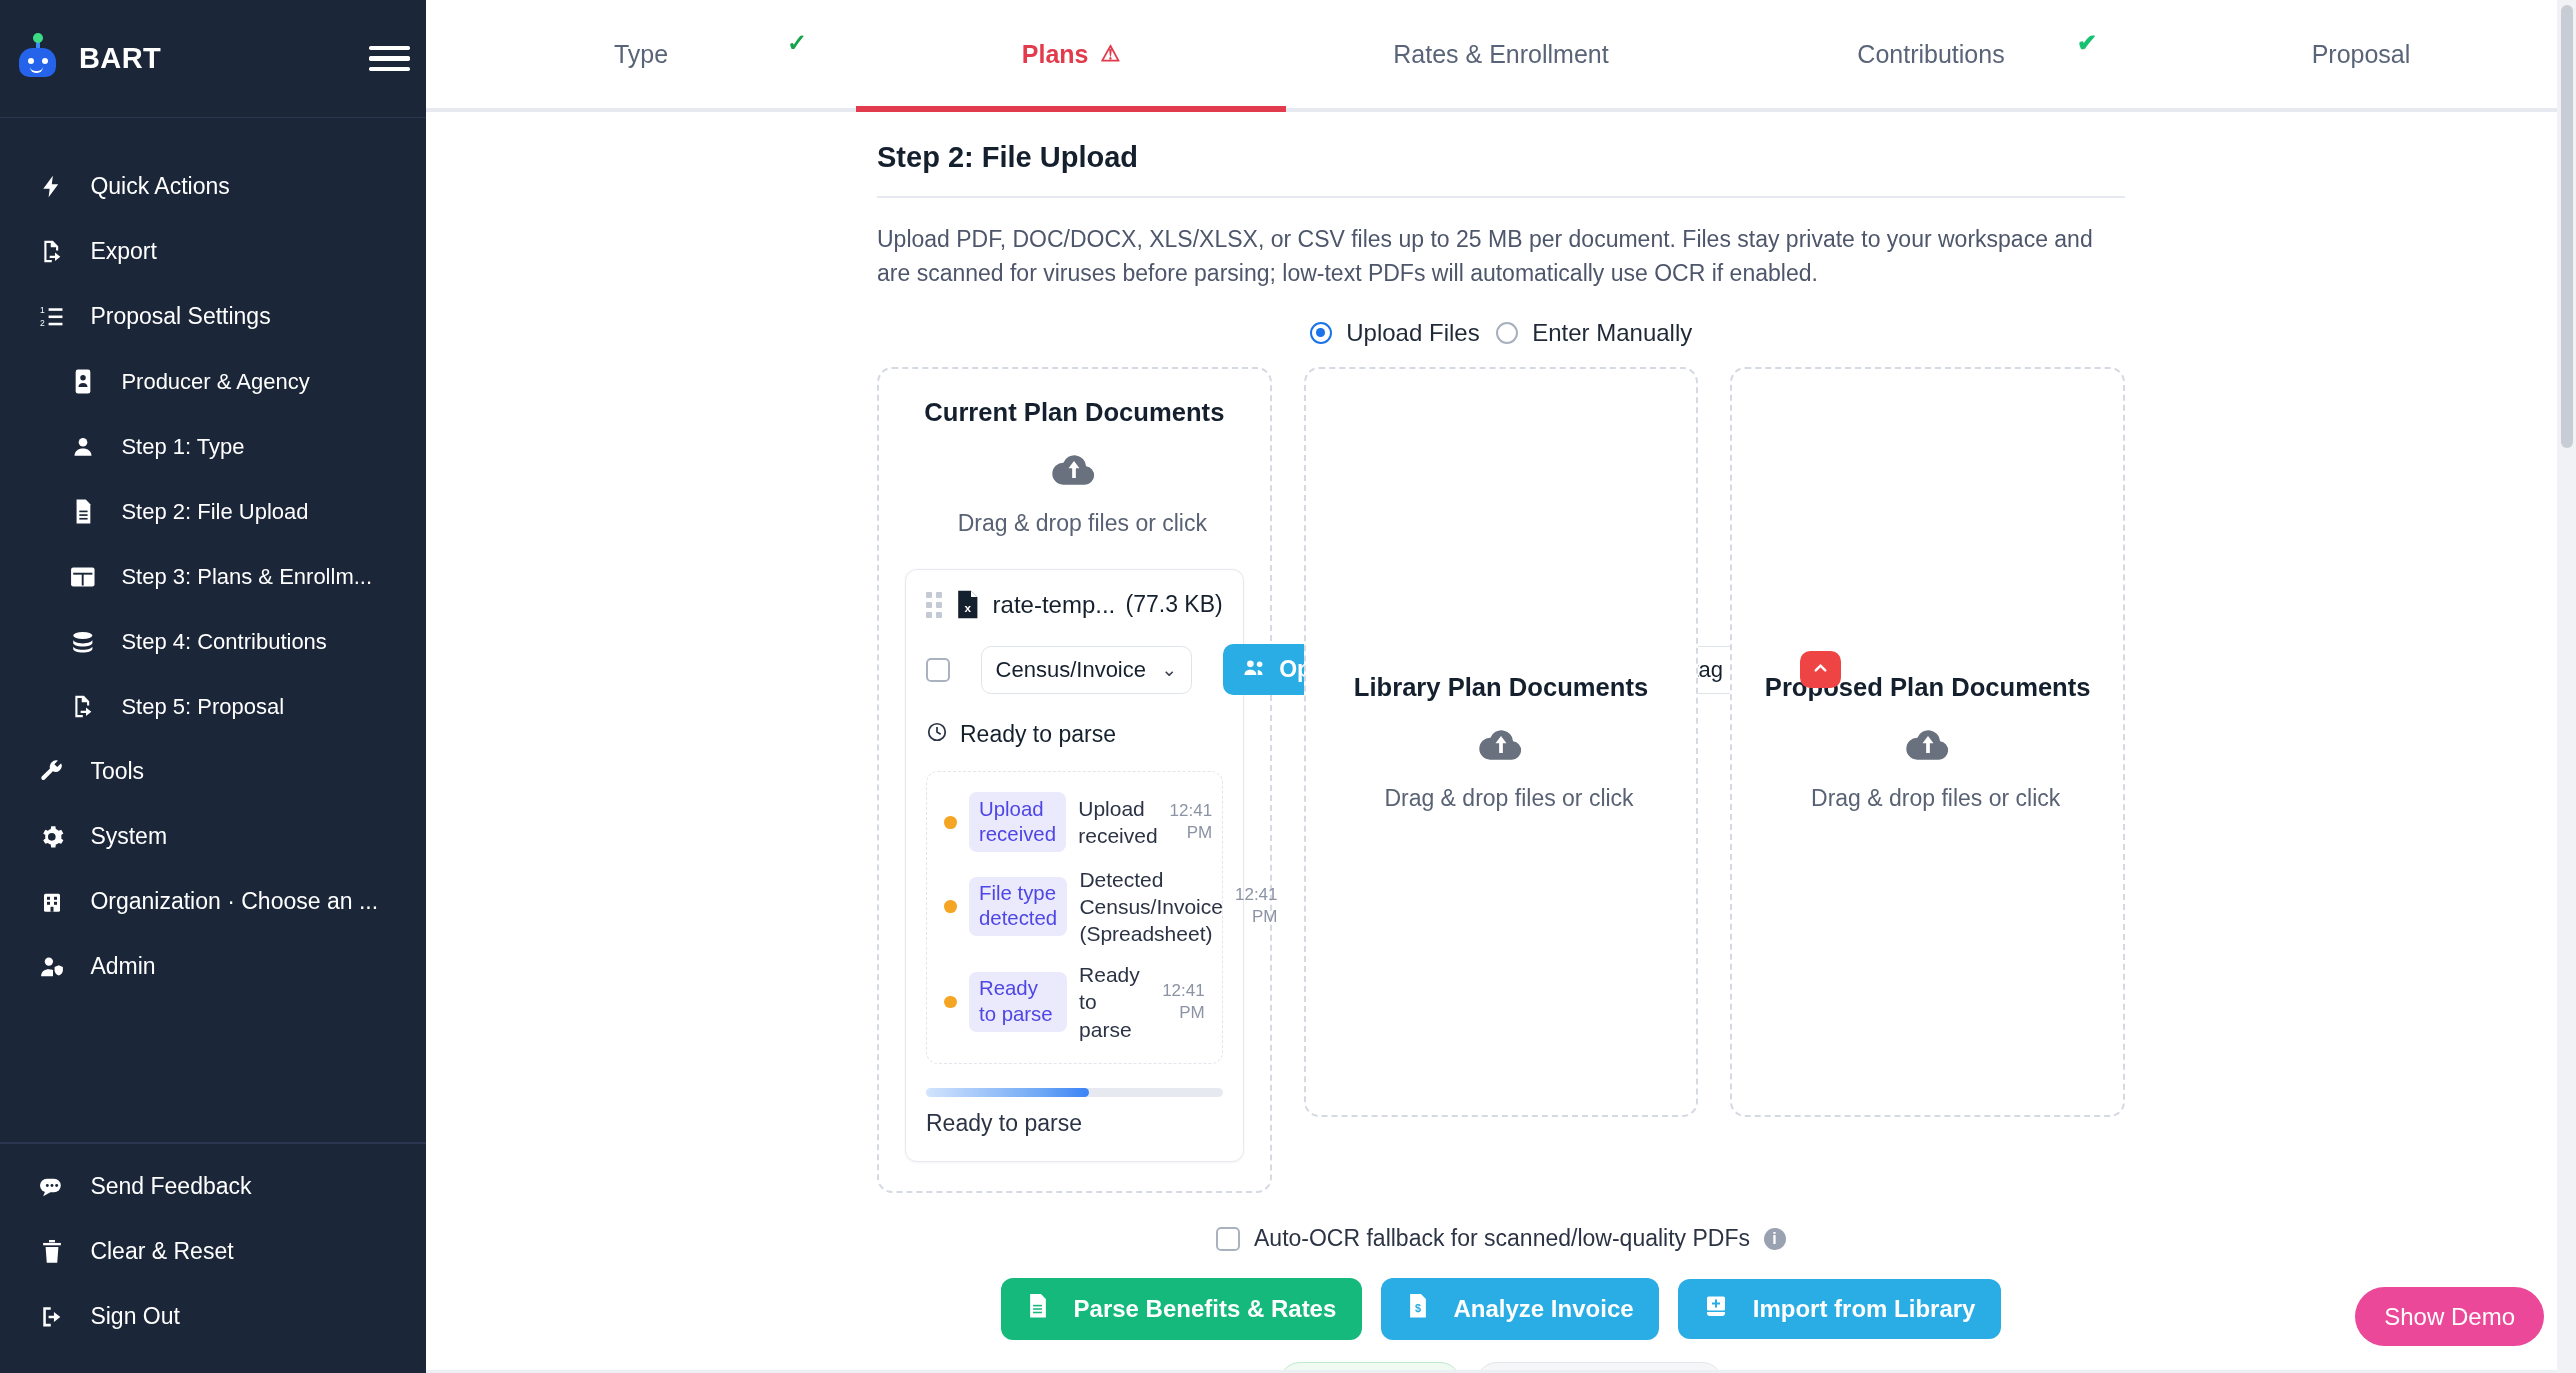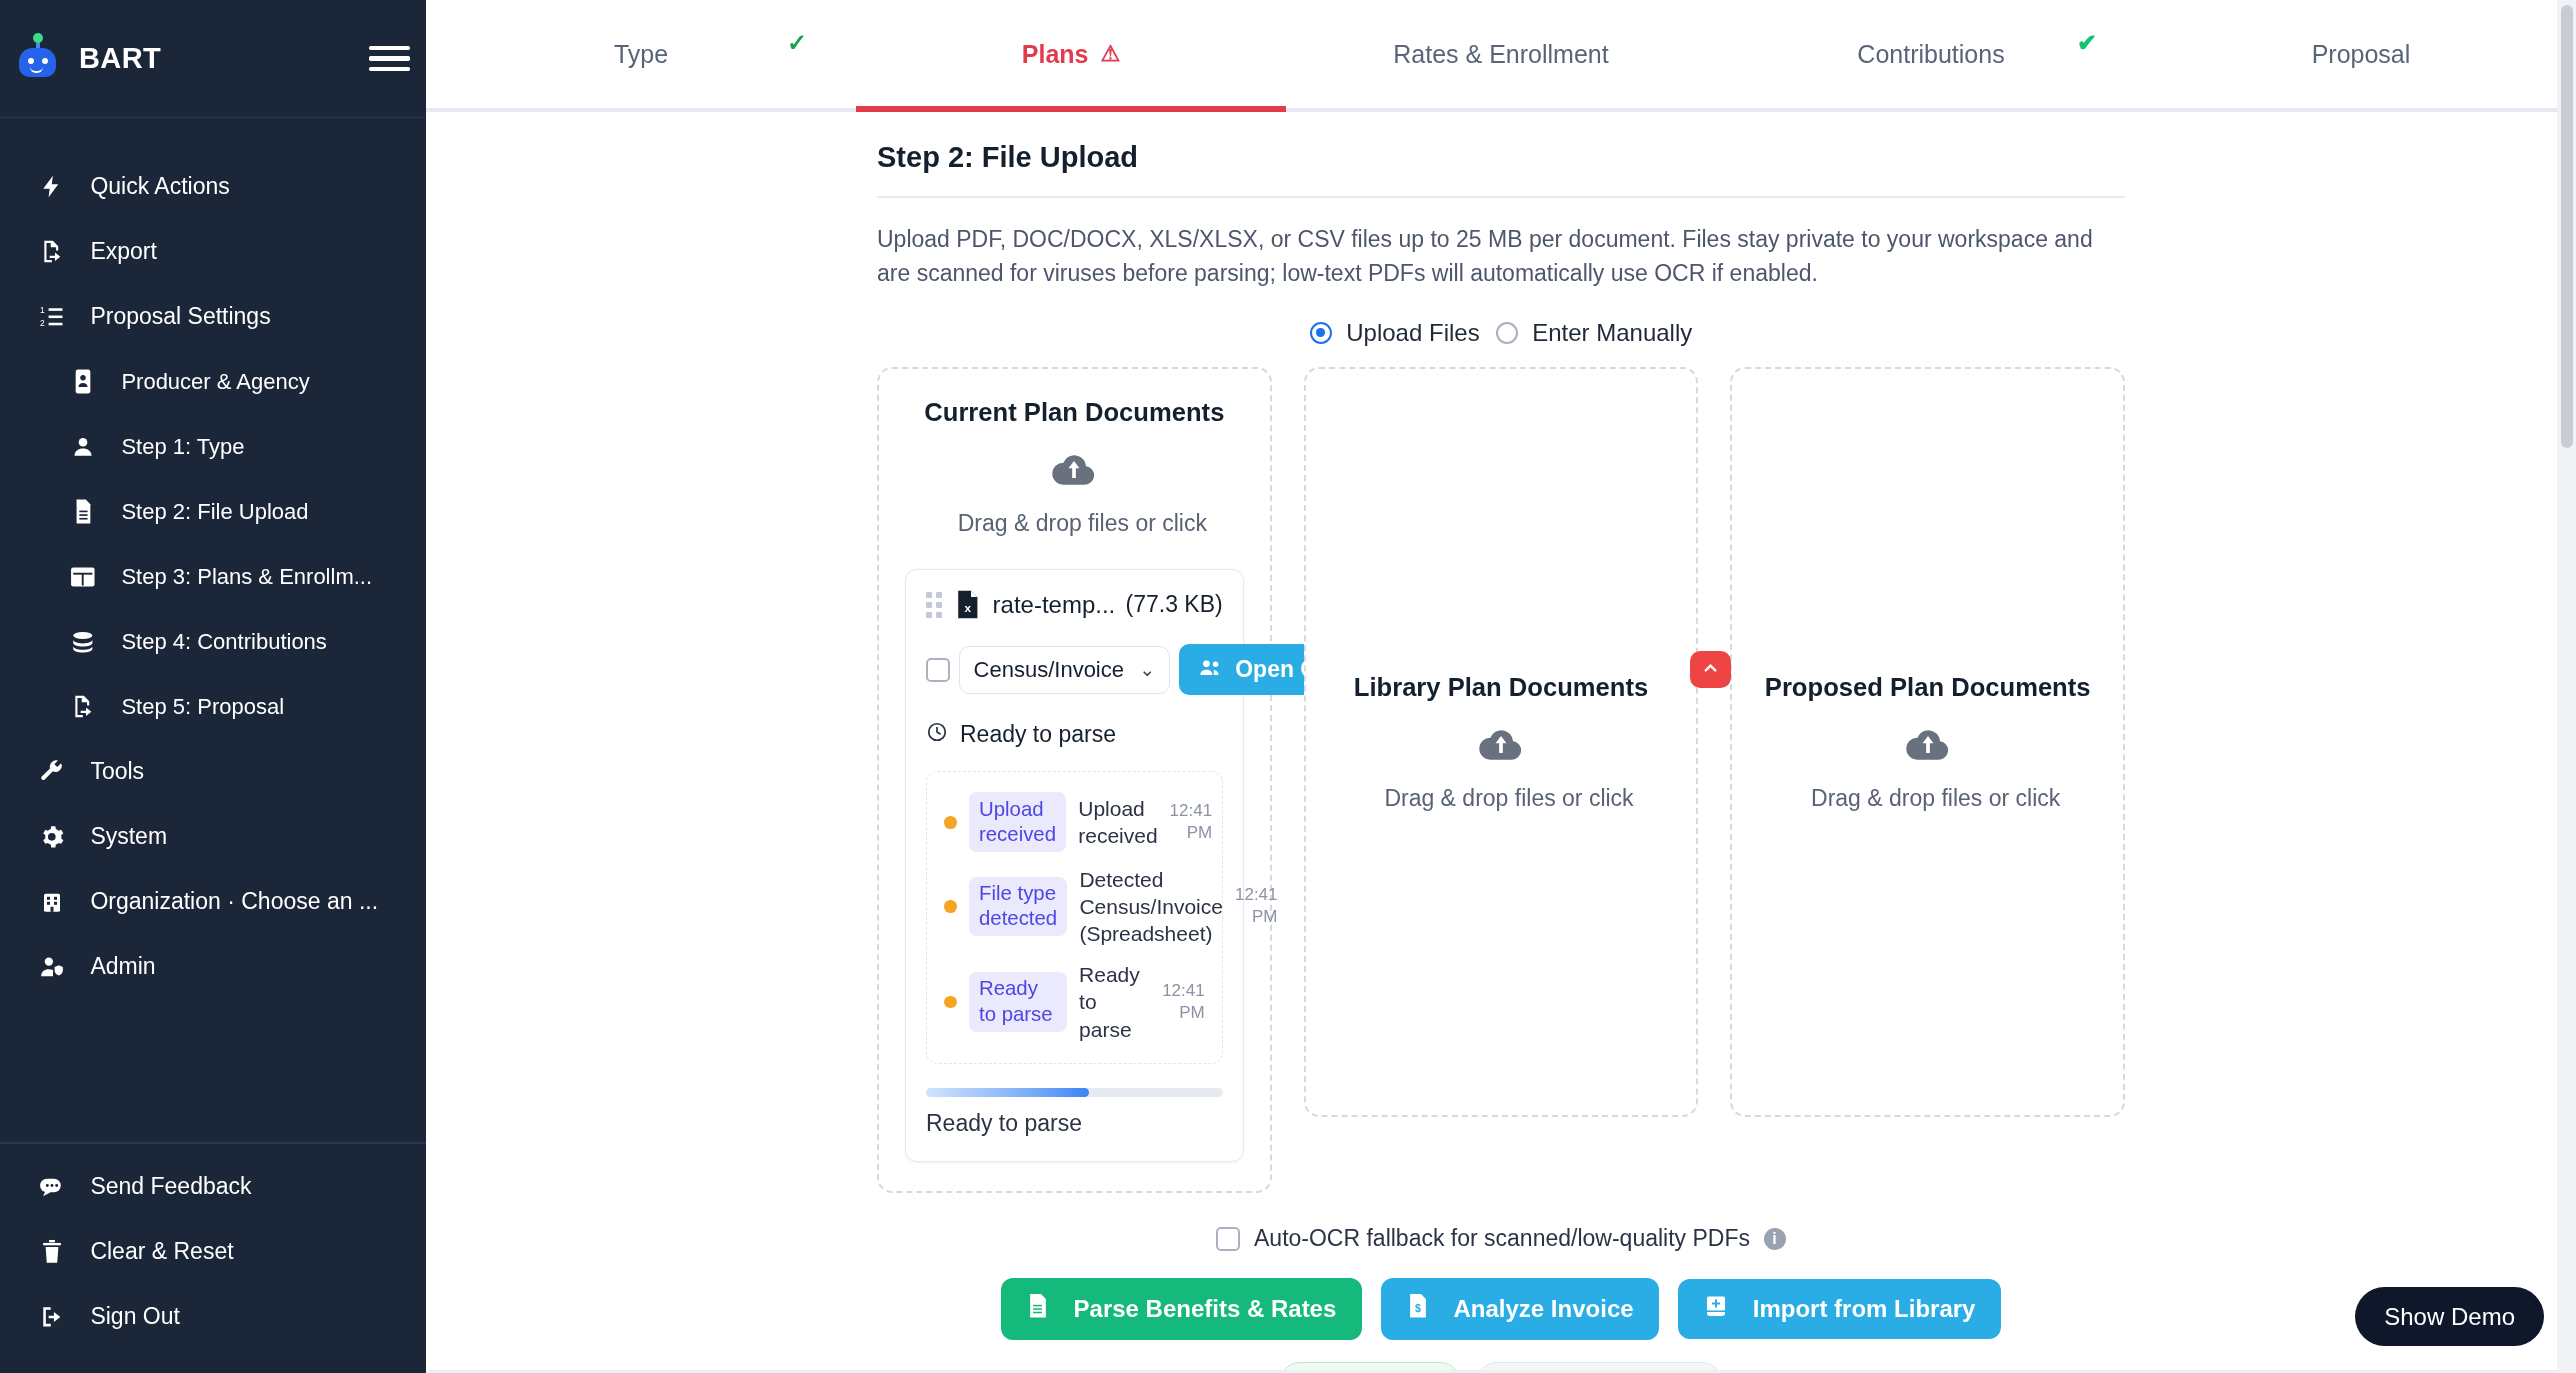--- a/index.html
+++ b/index.html
@@ -114,21 +114,21 @@
     background: #ffffff; padding: 19px 20.4px 24px 20.4px;
     box-shadow: 0 0.9px 2.6px rgba(16,24,40,.05);
   }
   .file-row { display: flex; align-items: center; gap: 12px; }
   .grip { width: 17px; flex: 0 0 17px; display: grid; grid-template-columns: 6px 6px; gap: 4.3px; }
   .grip i { width: 6px; height: 6px; background: #c4cad5; border-radius: 0.9px; display: block; }
   .xls-ico { width: 25.6px; height: 31px; flex: 0 0 25.6px; }
   .file-name { font-size: 24px; color: #15202e; flex: 1; white-space: nowrap; overflow: hidden; }
   .file-size { font-size: 23px; color: #15202e; }
 
-  .ctrl-row { display: flex; align-items: center; gap: 9px; margin-top: 24px; }
+  .ctrl-row { display: flex; align-items: center; gap: 31px; margin-top: 24px; }
   .chk { width: 24px; height: 24px; flex: 0 0 24px; border: 2.6px solid #aab2c0; border-radius: 5.1px; background: #fff; cursor: pointer; }
   .sel {
     display: inline-flex; align-items: center; justify-content: space-between;
     gap: 15.3px; border: 1.7px solid #dfe3ea; border-radius: 10.2px;
     background: #fff; padding: 10.2px 13.6px; font-size: 22px; color: #15202e;
     cursor: pointer; white-space: nowrap;
   }
   .sel .cv { font-size: 19px; color: #3b4250; }
   .btn-census {
     display: inline-flex; align-items: center; gap: 12px;
@@ -176,21 +176,21 @@
   .act.green { background: #15b97c; }
   .act.blue { background: #29ade4; }
 
   .chip-row { display: flex; align-items: center; justify-content: center; gap: 15.3px; margin-top: 22px; }
   .chip { border-radius: 851px; padding: 7.7px 19px; font-size: 21px; }
   .chip.ok { background: #effaf3; border: 1.7px solid #bfe9cf; color: #1d8a4d; }
   .chip.muted { background: #f5f6f8; border: 1.7px solid #e2e6ec; color: #5c6舞; color: #5c6677; }
 
   .show-demo {
     position: absolute; right: 32px; bottom: 27px;
-    background: #0f172a; color: #ffffff; border: none;
+    background: #ec4899; color: #ffffff; border: none;
     border-radius: 851px; padding: 15.3px 29px; font-size: 24px; cursor: pointer;
   }
   .bottom-rule { position: absolute; left: 0; right: 0; bottom: 0; height: 2.6px; background: #eceff3; }
 
   .scroll-track { position: absolute; right: 0; top: 0; width: 19px; height: 1373px; background: #f1f2f5; }
   .scroll-thumb { position: absolute; right: 3.4px; top: 5.1px; width: 12px; height: 443px; border-radius: 6.8px; background: #c8ccd4; }
 </style>
 </head>
 <body>
 

